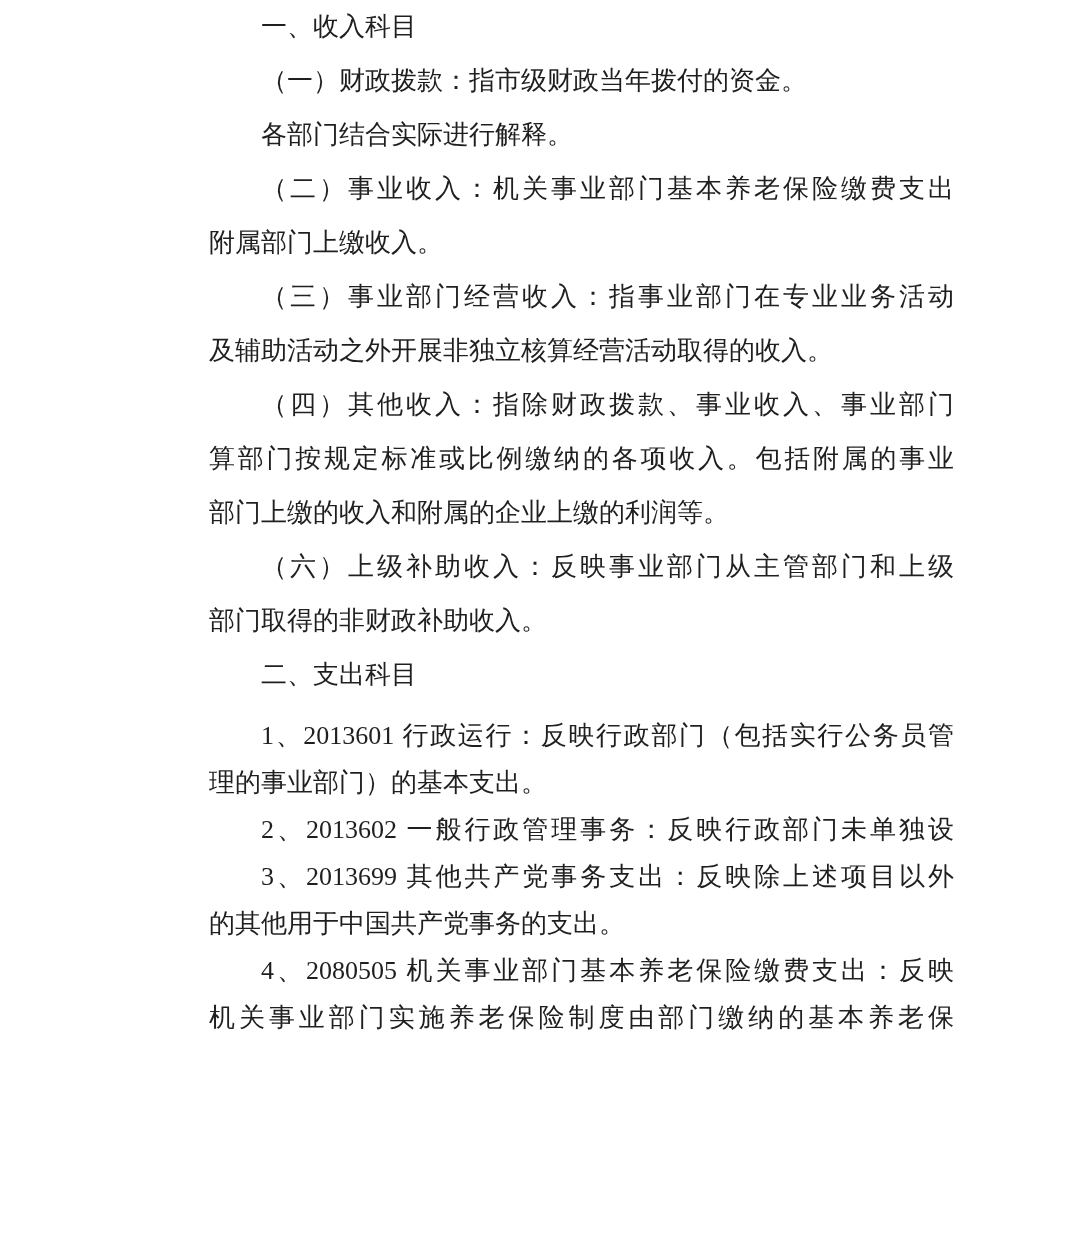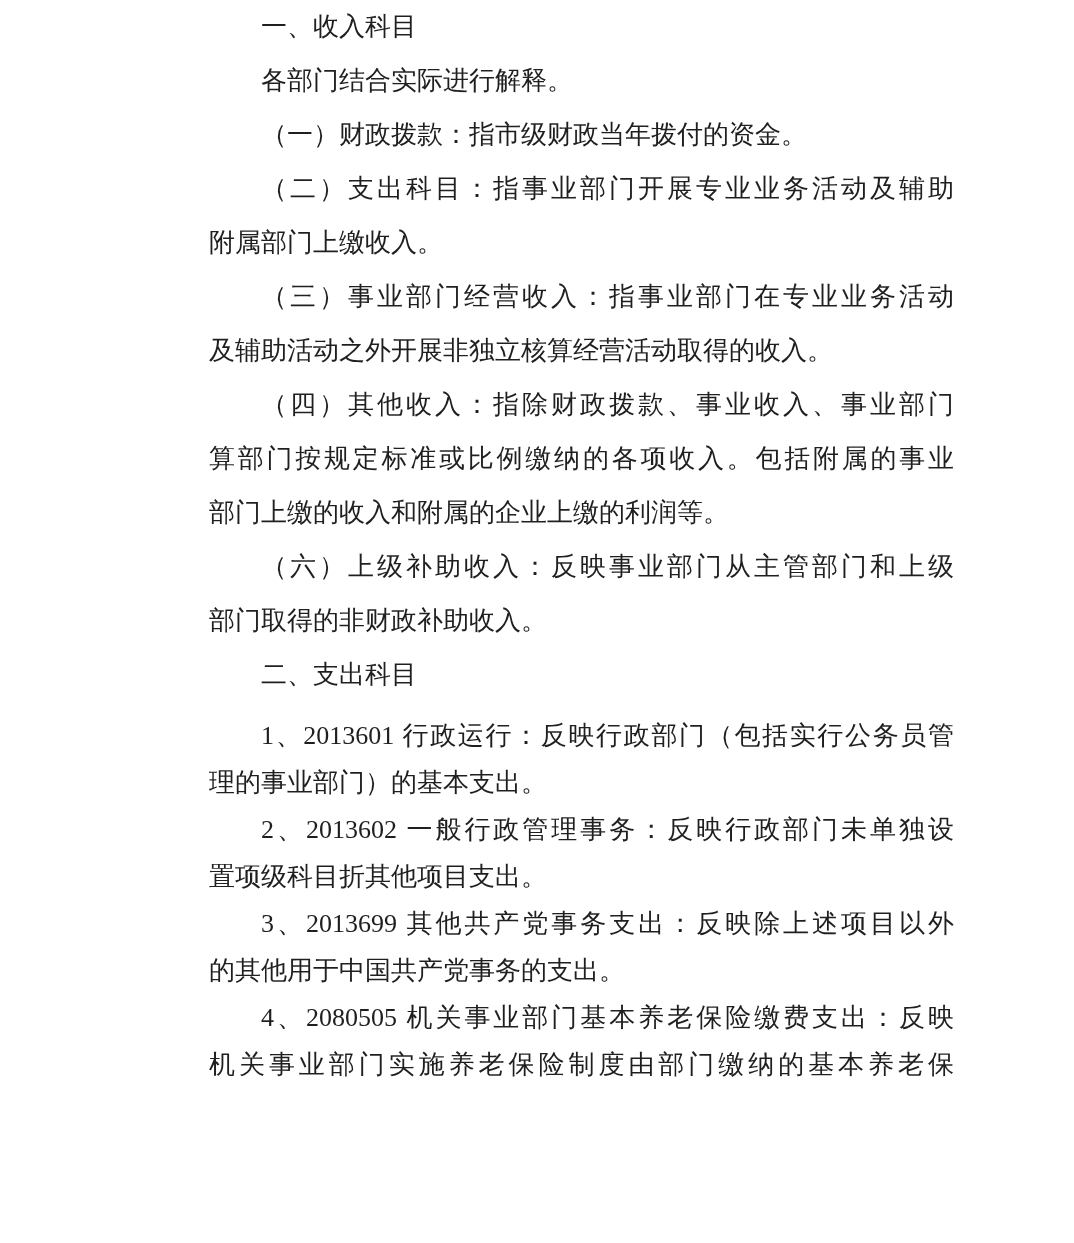--- a/index.html
+++ b/index.html
@@ -46,38 +46,37 @@
     text-align-last: justify;
   }
 </style>
 </head>
 <body>
 
 <div class="doc">
 
   <div class="blk-a">
     <div class="ln indent">一、收入科目</div>
+    <div class="ln indent">（一）财政拨款：指市级财政当年拨付的资金。</div>
     <div class="ln indent">各部门结合实际进行解释。</div>
-    <div class="ln indent">（一）财政拨款：指市级财政当年拨付的资金。</div>
-    <div class="ln indent full">（二）支出科目：指事业部门开展专业业务活动及辅助</div>
+    <div class="ln indent full">（二）事业收入：机关事业部门基本养老保险缴费支出</div>
     <div class="ln">附属部门上缴收入。</div>
     <div class="ln indent full">（三）事业部门经营收入：指事业部门在专业业务活动</div>
     <div class="ln">及辅助活动之外开展非独立核算经营活动取得的收入。</div>
     <div class="ln indent full">（四）其他收入：指除财政拨款、事业收入、事业部门</div>
     <div class="ln full">算部门按规定标准或比例缴纳的各项收入。包括附属的事业</div>
     <div class="ln">部门上缴的收入和附属的企业上缴的利润等。</div>
     <div class="ln indent full">（六）上级补助收入：反映事业部门从主管部门和上级</div>
     <div class="ln">部门取得的非财政补助收入。</div>
     <div class="ln indent">二、支出科目</div>
   </div>
 
   <div class="blk-b">
     <div class="ln indent full">1、2013601 行政运行：反映行政部门（包括实行公务员管</div>
     <div class="ln">理的事业部门）的基本支出。</div>
     <div class="ln indent full">2、2013602 一般行政管理事务：反映行政部门未单独设</div>
-    <div class="ln">置项级科目折其他项目支出。</div>
     <div class="ln indent full">3、2013699 其他共产党事务支出：反映除上述项目以外</div>
     <div class="ln">的其他用于中国共产党事务的支出。</div>
     <div class="ln indent full">4、2080505 机关事业部门基本养老保险缴费支出：反映</div>
     <div class="ln full">机关事业部门实施养老保险制度由部门缴纳的基本养老保</div>
   </div>
 
 </div>
 
 </body></html>

